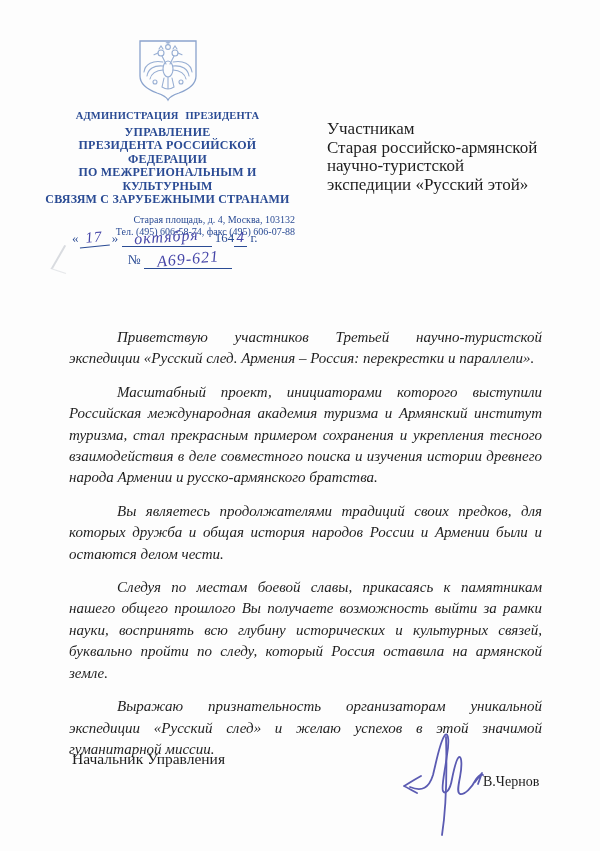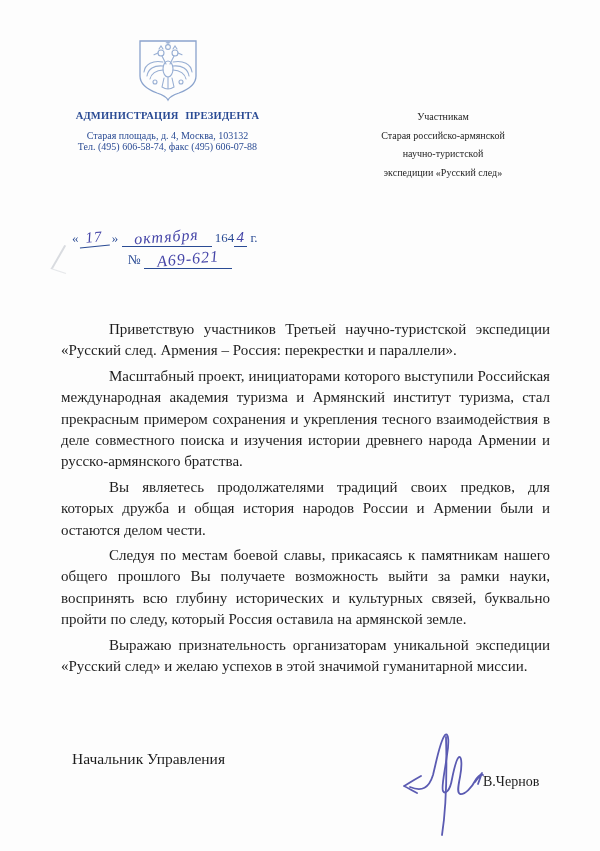--- a/index.html
+++ b/index.html
@@ -17,21 +17,21 @@
   .letterhead {
     position: absolute;
     left: 40px; top: 38px;
     width: 255px;
     text-align: center;
     color: #2a4b94;
   }
   .emblem { display: block; margin: 0 auto; }
   .org-block { margin-top: 7px; font-size: 10.5px; font-weight: bold; line-height: 13.5px; word-spacing: 4px; letter-spacing: 0.2px; }
   .dept-block { margin-top: 3px; font-size: 12px; font-weight: bold; line-height: 13.6px; letter-spacing: 0.2px; }
-  .addr-block { margin-top: 7px; font-size: 10px; line-height: 11.5px; }
+  .addr-block { margin-top: 7px; font-size: 10px; line-height: 11.5px; text-align: right; }
 
   
   .date-row {
     position: absolute;
     left: 72px; top: 228px;
     width: 230px;
     font-size: 13px;
     color: #2a4b94;
     white-space: nowrap;
   }
@@ -62,38 +62,38 @@
     left: 57px; top: 246px;
     width: 14px; height: 26px;
     border-left: 2px solid rgba(125,135,150,0.28);
     border-bottom: 1px solid rgba(125,135,150,0.18);
     transform: rotate(18deg) skewX(-12deg);
   }
 
   
   .addressee {
     position: absolute;
-    left: 327px; top: 108px;
+    left: 327px; top: 120px;
     width: 232px;
-    text-align: center;
-    font-size: 10px;
+    text-align: left;
+    font-size: 17px;
     line-height: 18.6px;
   }
   .addressee .loc { margin-top: 17px; }
 
   
   .body-text {
     position: absolute;
     left: 57px; top: 315px;
     width: 497px;
     font-size: 15px;
     line-height: 21.4px;
     text-align: justify;
   }
-  .body-text p { margin: 4px; text-indent: 48px; }
+  .body-text p { margin: 12px; text-indent: 48px; font-style: italic; }
 
   
   .sig-title {
     position: absolute;
     left: 72px; top: 750px;
     font-size: 15.5px;
   }
   .sig-name {
     position: absolute;
     left: 483px; top: 774px;
@@ -123,20 +123,26 @@
         <path d="M28,24 C18,22 10,26 9,34 M28,28 C19,27 13,31 12,38 M28,32 C21,32 16,36 15,41"></path>
         <path d="M38,24 C48,22 56,26 57,34 M38,28 C47,27 53,31 54,38 M38,32 C45,32 50,36 51,41"></path>
         <path d="M33,39 L33,50 M29,40 L27,49 M37,40 L39,49 M27,49 Q33,53 39,49"></path>
         <circle cx="20" cy="44" r="2"></circle>
         <circle cx="46" cy="44" r="2"></circle>
       </g>
     </svg>
     <div class="org-block">
       <div>АДМИНИСТРАЦИЯ ПРЕЗИДЕНТА</div>
     </div>
+    <div class="dept-block">
+      <div>УПРАВЛЕНИЕ</div>
+      <div>ПРЕЗИДЕНТА РОССИЙСКОЙ ФЕДЕРАЦИИ</div>
+      <div>ПО МЕЖРЕГИОНАЛЬНЫМ И КУЛЬТУРНЫМ</div>
+      <div>СВЯЗЯМ С ЗАРУБЕЖНЫМИ СТРАНАМИ</div>
+    </div>
     <div class="addr-block">
       <div>Старая площадь, д. 4, Москва, 103132</div>
       <div>Тел. (495) 606-58-74, факс (495) 606-07-88</div>
     </div>
   </div>
 
   <div class="date-row">
     <span>«</span><span class="blank blank-day hw">17</span>
     <span>»</span>
     <span class="blank blank-month"><span class="tilt hw">октября</span></span>
@@ -148,21 +154,21 @@
     <span>№</span>
     <span class="blank blank-num"><span class="tilt hw">А69-621</span></span>
   </div>
 
   <div class="smudge"></div>
 
   <div class="addressee">
     <div>Участникам</div>
     <div>Старая российско-армянской</div>
     <div>научно-туристской</div>
-    <div>экспедиции «Русский след»</div>
+    <div>экспедиции «Русский этой»</div>
   </div>
 
   <div class="body-text">
     <p>Приветствую участников Третьей научно-туристской экспедиции «Русский след. Армения – Россия: перекрестки и параллели».</p>
     <p>Масштабный проект, инициаторами которого выступили Российская международная академия туризма и Армянский институт туризма, стал прекрасным примером сохранения и укрепления тесного взаимодействия в деле совместного поиска и изучения истории древнего народа Армении и русско-армянского братства.</p>
     <p>Вы являетесь продолжателями традиций своих предков, для которых дружба и общая история народов России и Армении были и остаются делом чести.</p>
     <p>Следуя по местам боевой славы, прикасаясь к памятникам нашего общего прошлого Вы получаете возможность выйти за рамки науки, воспринять всю глубину исторических и культурных связей, буквально пройти по следу, который Россия оставила на армянской земле.</p>
     <p>Выражаю признательность организаторам уникальной экспедиции «Русский след» и желаю успехов в этой значимой гуманитарной миссии.</p>
   </div>
 

